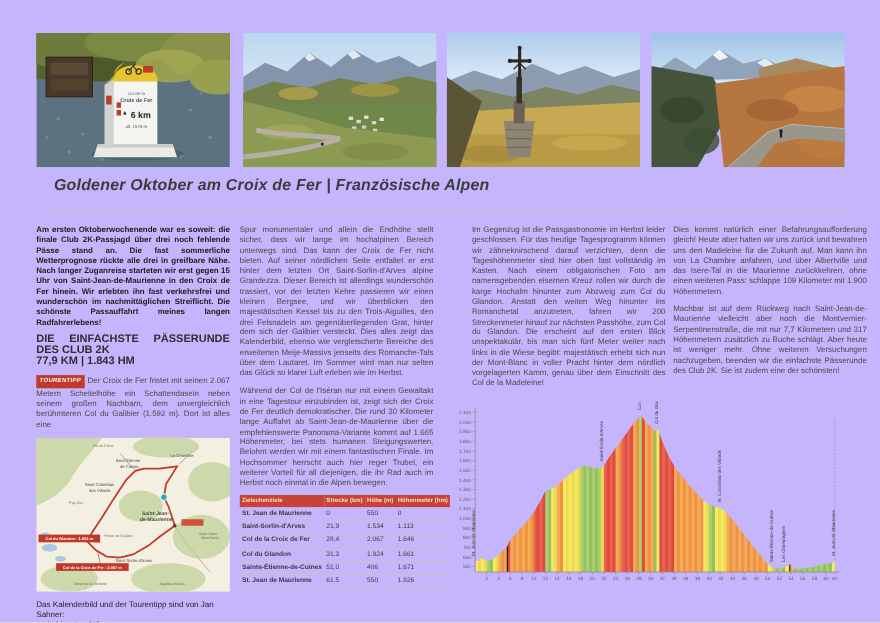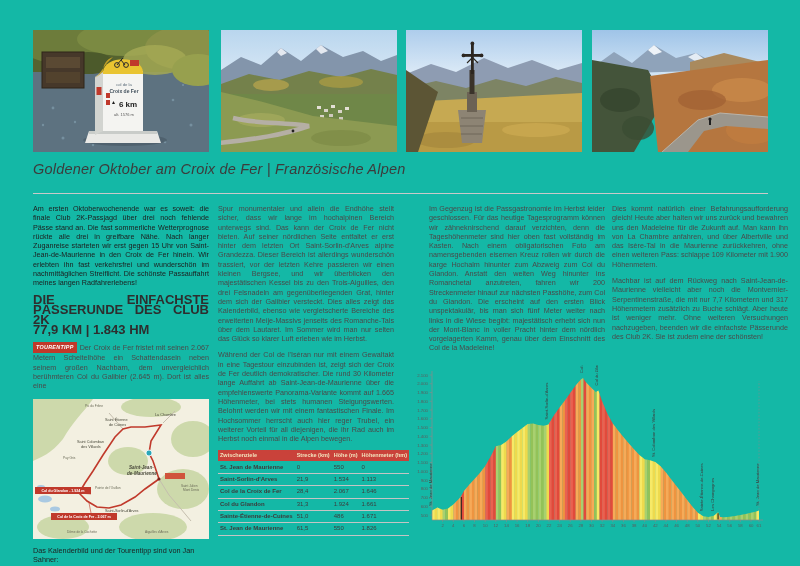--- a/index.html
+++ b/index.html
@@ -1,26 +1,26 @@
 <!DOCTYPE html>
 <html><head>
 <meta charset="utf-8">
 <style>
   html,body{margin:0;padding:0;background:#e9e9e9;}
-  #page{position:relative;width:800px;height:566px;background:#14b8a6;margin:0 auto;
+  #page{position:relative;width:800px;height:566px;background:#c4b5fd;margin:0 auto;
         font-family:"Liberation Sans",sans-serif;color:#464646;overflow:hidden;}
   .photo{position:absolute;top:30px;width:176px;height:122px;overflow:hidden;}
-  #page-title{position:absolute;left:33px;top:161px;width:735px;font-size:14.5px;
-        font-style:italic;font-weight:normal;color:#3c3c3c;letter-spacing:.2px;}
+  #page-title{position:absolute;left:49px;top:161px;width:735px;font-size:14.5px;
+        font-style:italic;font-weight:bold;color:#3c3c3c;letter-spacing:.2px;}
   #title-rule{position:absolute;left:33px;top:193px;width:735px;height:1px;background:#c9c9c9;}
   .col{position:absolute;top:204px;width:176px;font-size:7.2px;line-height:9.3px;
        text-align:justify;color:#4a4a4a;}
   .col p{margin:0 0 7px 0;}
-  .intro{font-weight:normal;color:#1d1d1d;}
-  .subhead{font-weight:bold;color:#2e2e2e;font-size:13px;line-height:10px;margin:3px 0 7px 0;}
+  .intro{font-weight:bold;color:#1d1d1d;}
+  .subhead{font-weight:bold;color:#2e2e2e;font-size:10px;line-height:10px;margin:3px 0 7px 0;}
   .badge-tip{display:inline-block;background:#c0392b;color:#fff;font-style:italic;font-weight:bold;
        font-size:5.4px;padding:1px 3px 1.5px 3px;margin-right:3px;vertical-align:1px;letter-spacing:.3px;}
   .credit{font-weight:normal;color:#1f1f1f;font-size:7.3px;line-height:9px;margin-top:7px;text-align:left;}
   .credit a{color:#1f1f1f;text-decoration:none;}
   table.waypoints{border-collapse:collapse;width:176px;margin-top:5px;font-size:6px;line-height:7px;}
   table.waypoints th{background:#c9423a;color:#f3e3bd;font-weight:bold;text-align:left;
        padding:2px 2px;font-size:5.5px;white-space:nowrap;}
   table.waypoints td{border-bottom:.5px solid #c4c4c4;padding:2.2px 2px;color:#3c3c3c;white-space:nowrap;}
   table.waypoints td.nm{font-weight:bold;}
   #elev-chart{position:absolute;left:402px;top:365px;}
@@ -184,21 +184,21 @@
 
   <div id="page-title">Goldener Oktober am Croix de Fer | Französische Alpen</div>
   <div id="title-rule"></div>
 
   <div class="col" style="left:33px">
     <p class="intro">Am ersten Oktoberwochenende war es soweit: die finale Club 2K-Passjagd über drei noch fehlende Pässe stand an. Die fast sommerliche Wetterprognose rückte alle drei in greifbare Nähe. Nach langer Zuganreise starteten wir erst gegen 15 Uhr von Saint-Jean-de-Maurienne in den Croix de Fer hinein. Wir erlebten ihn fast verkehrsfrei und wunderschön im nachmittäglichen Streiflicht. Die schönste Passauffahrt meines langen Radfahrerlebens!</p>
     <div class="subhead">
       <div>DIE EINFACHSTE PÄSSERUNDE DES CLUB 2K</div>
       <div>77,9 KM | 1.843 HM</div>
     </div>
-    <p><span class="badge-tip">TOURENTIPP</span><span>Der Croix de Fer fristet mit seinen 2.067 Metern Scheitelhöhe ein Schattendasein neben seinem großen Nachbarn, dem unvergleichlich berühmteren Col du Galibier (2.645 m). Dort ist alles eine</span></p>
+    <p><span class="badge-tip">TOURENTIPP</span><span>Der Croix de Fer fristet mit seinen 2.067 Metern Scheitelhöhe ein Schattendasein neben seinem großen Nachbarn, dem unvergleichlich berühmteren Col du Galibier (1.592 m). Dort ist alles eine</span></p>
 
     <svg id="route-map" width="176" height="140" viewBox="0 0 176 140">
       <rect width="176" height="140" fill="#f3f0e1"></rect>
       <g fill="#cdd9ab">
         <path d="M0,0 L60,0 C50,14 40,22 30,40 C18,55 8,58 0,62 Z"></path>
         <ellipse cx="118" cy="8" rx="30" ry="10"></ellipse>
         <ellipse cx="160" cy="40" rx="22" ry="18"></ellipse>
         <ellipse cx="150" cy="90" rx="26" ry="20"></ellipse>
         <ellipse cx="120" cy="128" rx="34" ry="14"></ellipse>
         <ellipse cx="30" cy="128" rx="26" ry="12"></ellipse>

